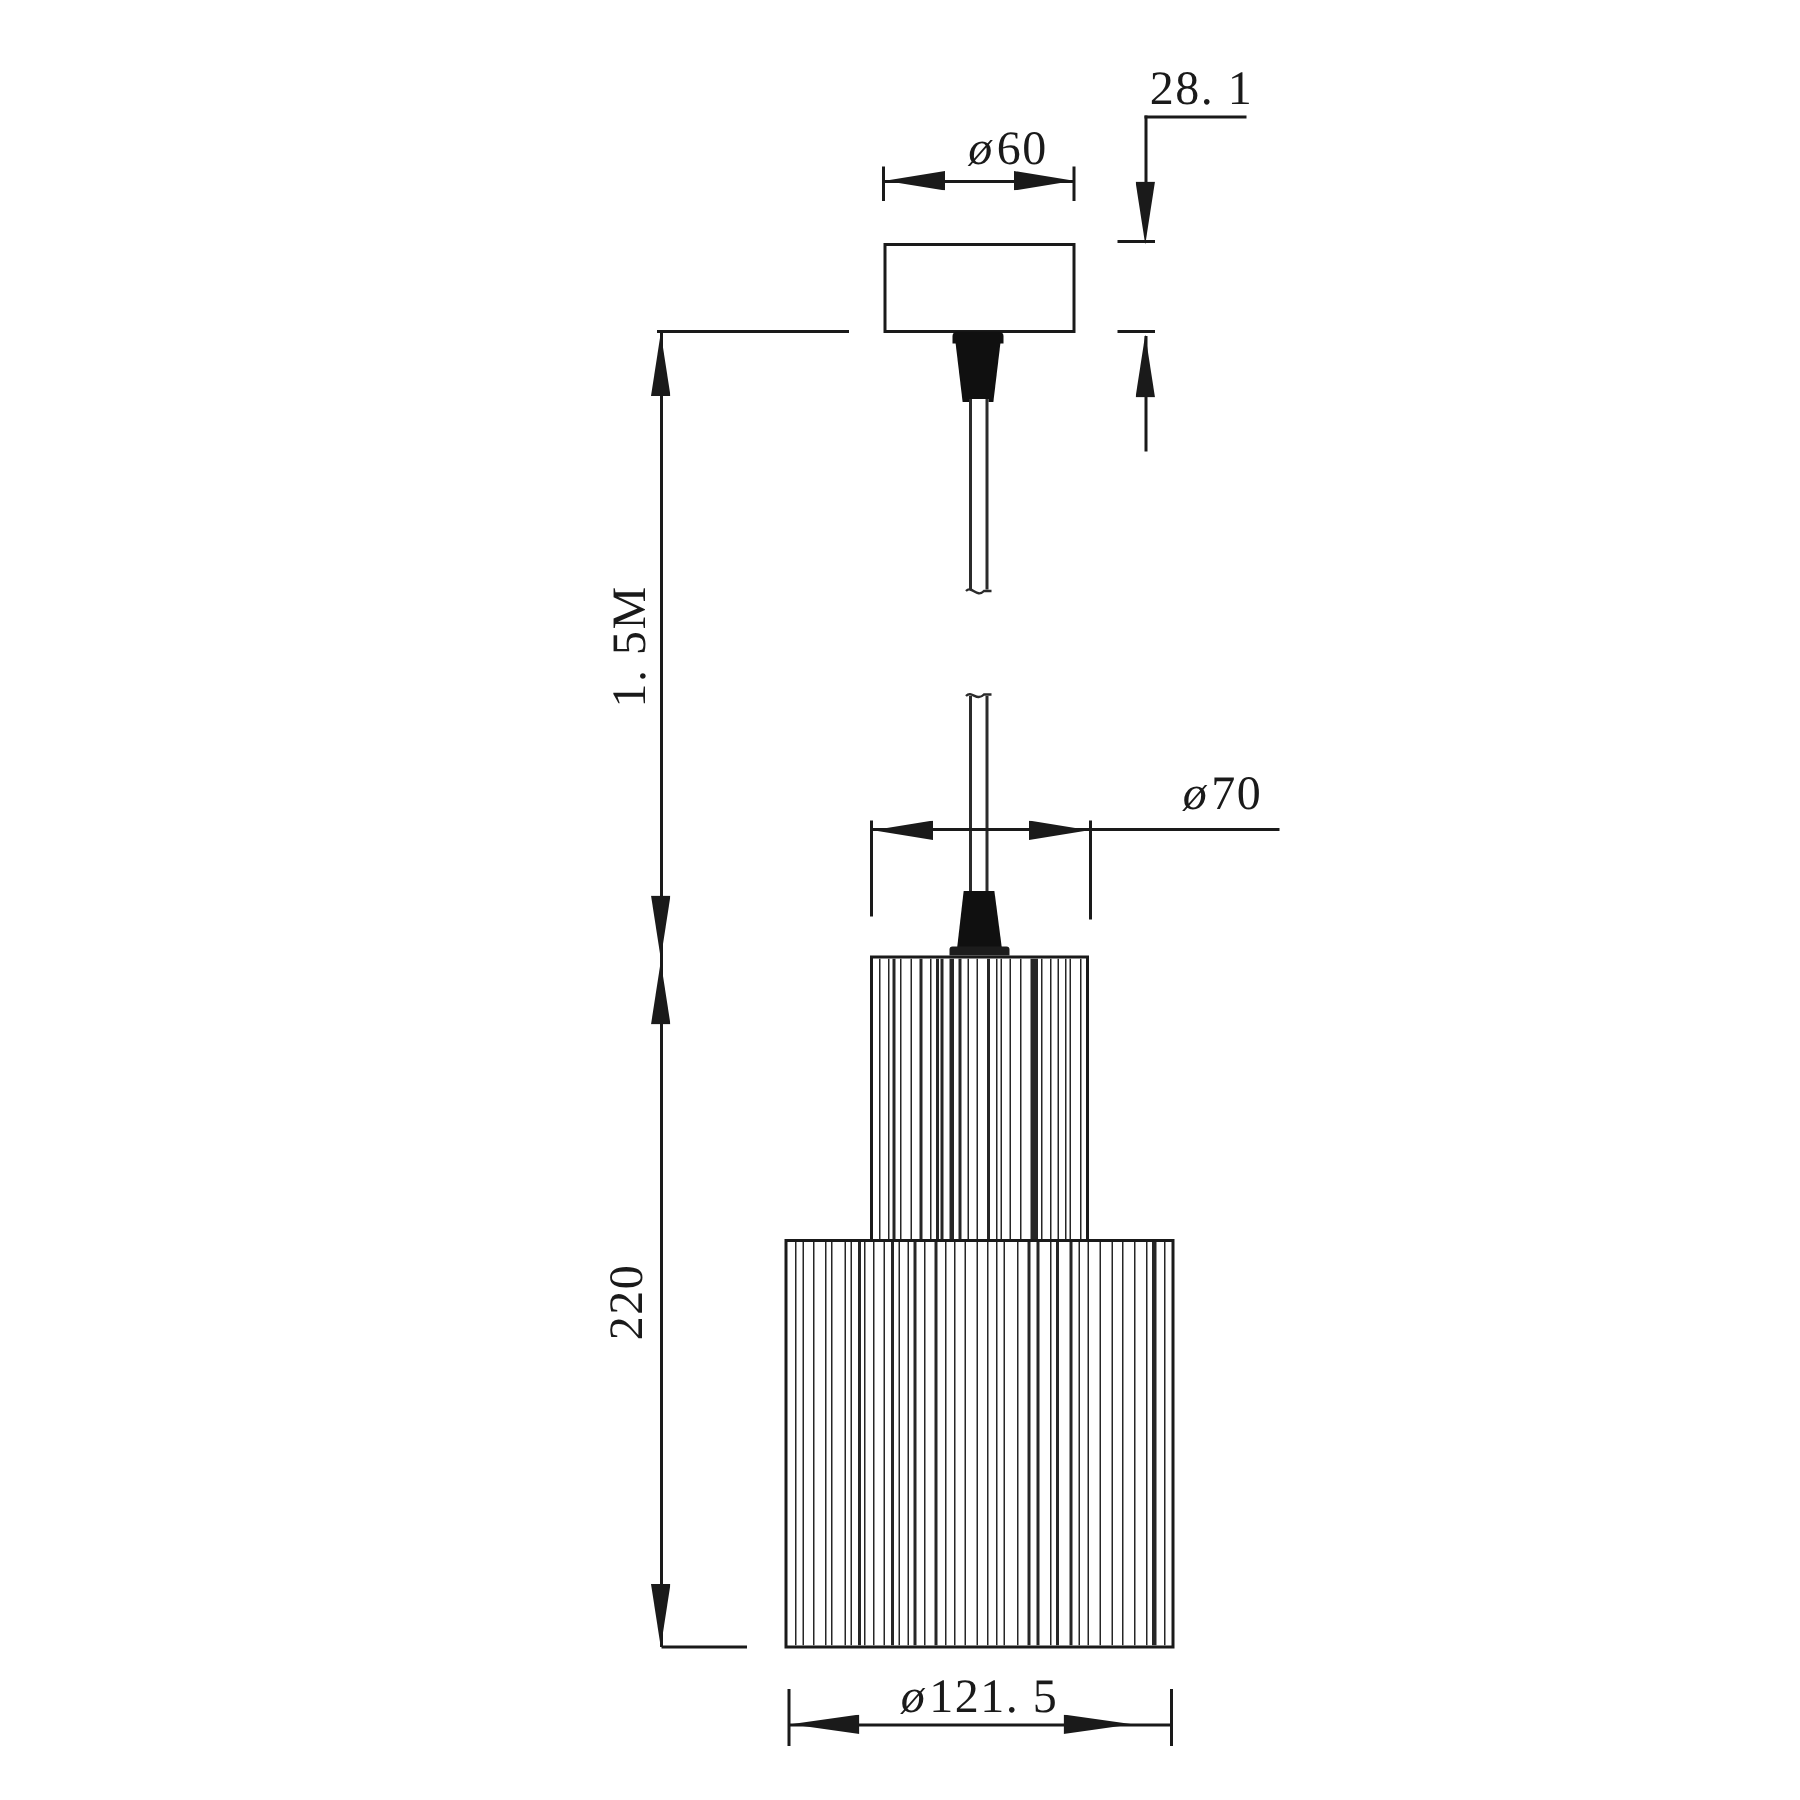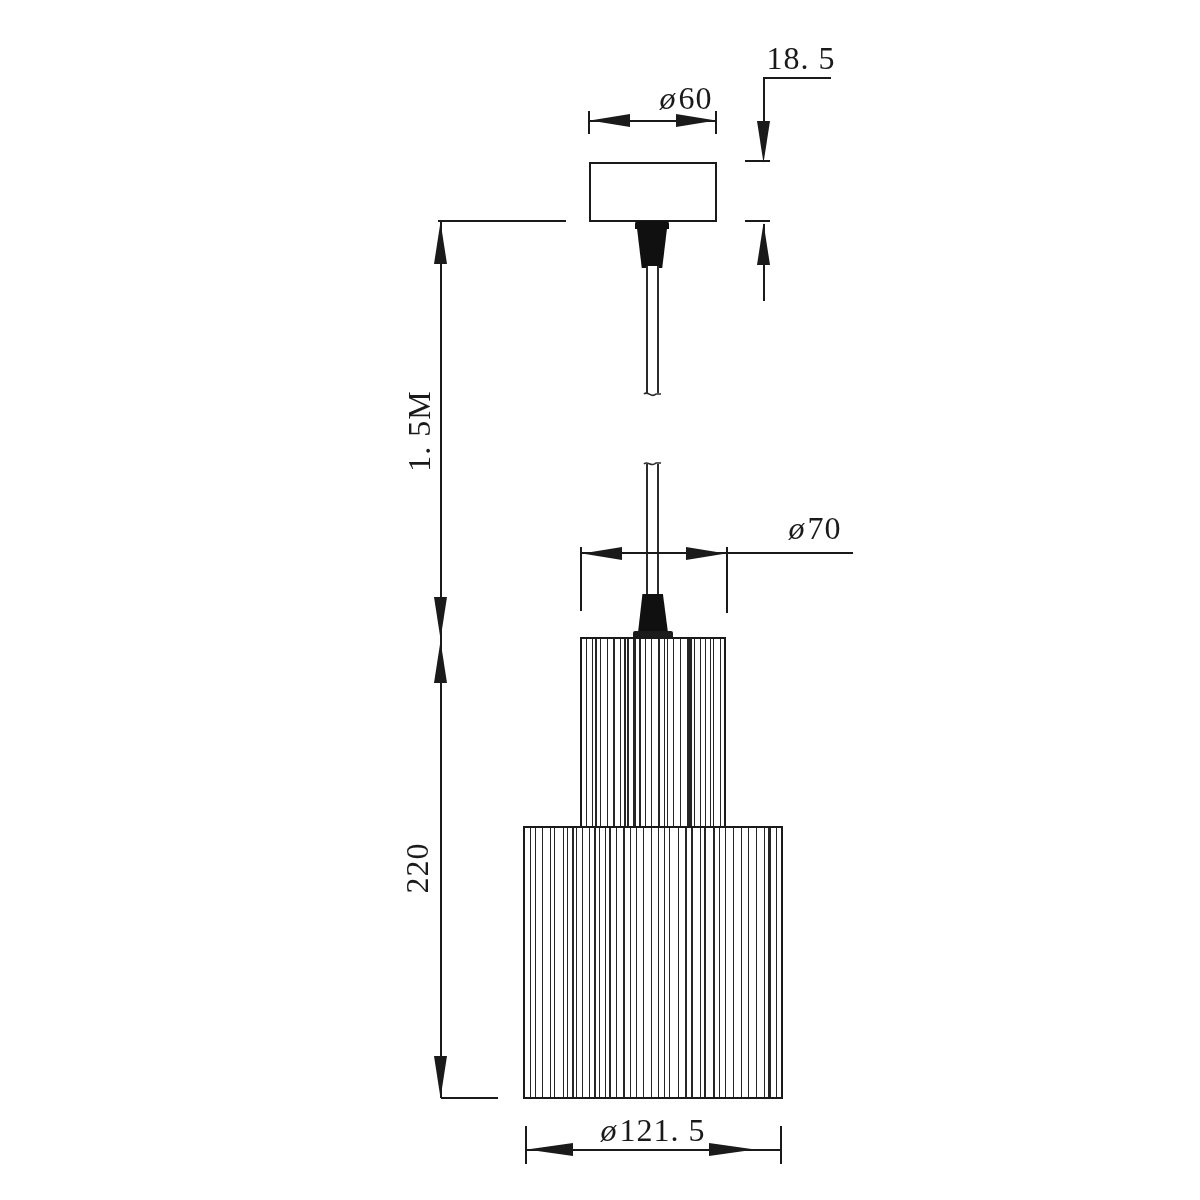--- a/index.html
+++ b/index.html
@@ -120,25 +120,25 @@
       <div class="rib" style="left: 238.7px; width: 1.3px;"></div>
       <div class="rib" style="left: 243.4px; width: 2.6px;"></div>
       <div class="rib" style="left: 251px; width: 1.3px;"></div>
     </div>
 
   <div class="tick" style="left:588px;top:111px;width:2px;height:23px;"></div>
   <div class="tick" style="left:715px;top:111px;width:2px;height:23px;"></div>
   <div class="hline" style="left:589px;top:120px;width:127px;height:2px;"></div>
   <div class="arrow ar-left" style="left:590px;top:114px;width:40px;height:13px;"></div>
   <div class="arrow ar-right" style="left:676px;top:114px;width:40px;height:13px;"></div>
-  <div class="dim-text" style="left:626px;top:80px;width:120px;">
+  <div class="dim-text" style="left:612px;top:80px;width:120px;">
     <span class="phi">ø</span><span>60</span>
   </div>
 
-  <div class="dim-text" style="left:741px;top:40px;width:120px;">18. 5</div>
+  <div class="dim-text" style="left:741px;top:40px;width:120px;">28. 1</div>
   <div class="hline" style="left:763px;top:77px;width:68px;height:2px;"></div>
   <div class="vline" style="left:763px;top:77px;width:2px;height:47px;"></div>
   <div class="arrow ar-down" style="left:757px;top:121px;width:13px;height:42px;"></div>
   <div class="tick" style="left:745px;top:160px;width:25px;height:2px;"></div>
   <div class="tick" style="left:745px;top:220px;width:25px;height:2px;"></div>
   <div class="arrow ar-up" style="left:757px;top:223px;width:13px;height:42px;"></div>
   <div class="vline" style="left:763px;top:224px;width:2px;height:77px;"></div>
 
   <div class="hline" style="left:438px;top:220px;width:128px;height:2px;"></div>
   <div class="vline" style="left:440px;top:221px;width:2px;height:419px;"></div>

